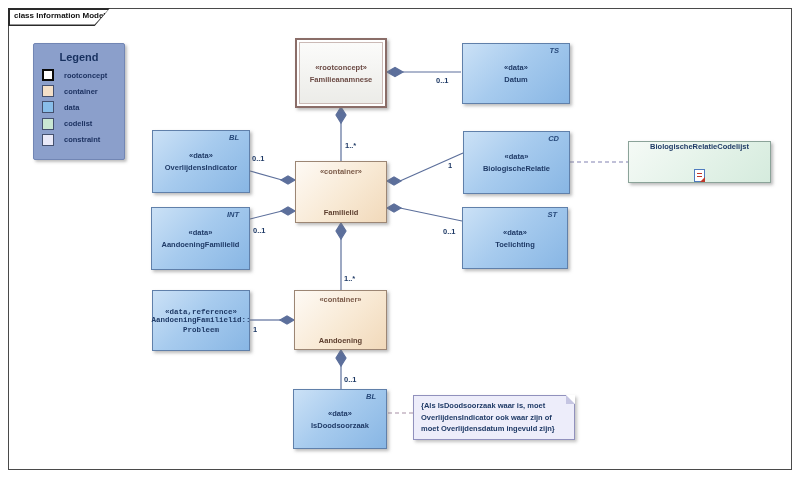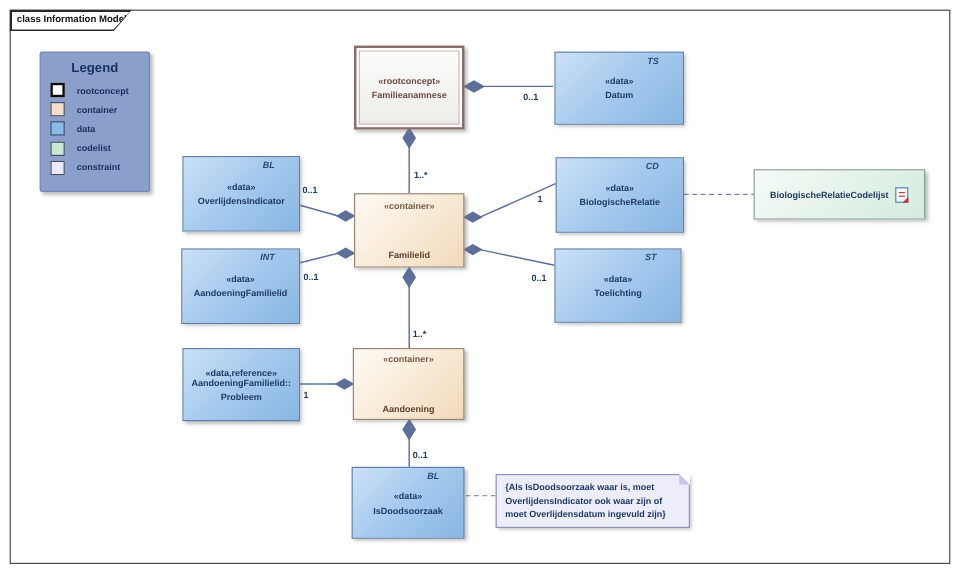--- a/index.html
+++ b/index.html
@@ -26,30 +26,30 @@
   .sw-data{background:#88bde9;border:1px solid #44506e;}
   .sw-codelist{background:#c9e7d3;border:1px solid #44506e;}
   .sw-constraint{background:#e9e9f8;border:1px solid #44506e;}
   .legend-label{font-size:7.5px;font-weight:bold;color:#1a2f5e;}
 
   
   .node{position:absolute;box-sizing:border-box;display:flex;flex-direction:column;align-items:center;
     justify-content:center;text-align:center;z-index:3;box-shadow:2px 2px 3px rgba(120,120,120,.5);}
   .stereo{font-size:7.5px;font-weight:bold;}
   .nname{font-size:7.5px;font-weight:bold;margin-top:3px;}
-  .typecode{position:absolute;top:2px;right:20px;font-size:7.5px;font-style:italic;font-weight:bold;color:#27497a;}
+  .typecode{position:absolute;top:2px;right:10px;font-size:7.5px;font-style:italic;font-weight:bold;color:#27497a;}
 
   .data-node{background:linear-gradient(135deg,#cbe1f6 0%,#a7cbee 45%,#88b6e4 100%);border:1px solid #6080aa;color:#1f3a66;}
   .container-node{background:linear-gradient(135deg,#fefaf5 0%,#f8e9d4 55%,#f1d9ba 100%);border:1px solid #9c8674;justify-content:center;}
   .container-node .stereo{color:#7a5a48;}
   .container-node .nname{color:#5e4030;margin-top:32px;}
   .root-node{background:linear-gradient(180deg,#fcfcfb 0%,#ebebe7 100%);border:2px solid #8a6d68;
     box-shadow:inset 0 0 0 2px #ffffff, inset 0 0 0 3px #cbbab6, 2px 2px 3px rgba(120,120,120,.5);color:#6b4a44;}
   .codelist-node{background:linear-gradient(135deg,#f5faf6 0%,#e3f2e8 55%,#d5ebdd 100%);border:1px solid #8ba399;
-    flex-direction:row;gap:6px;color:#1f3a66;}
+    flex-direction:column;gap:6px;color:#1f3a66;justify-content:space-between;}
   .codelist-node .nname{margin-top:0;}
 
   
   .note{position:absolute;left:413px;top:395px;width:162px;height:45px;background:#ededfa;border:1px solid #9191bd;
     box-sizing:border-box;z-index:3;box-shadow:2px 2px 3px rgba(120,120,120,.45);}
   .note-text{display:block;padding:4px 14px 20px 7px;font-size:7.5px;line-height:1.55;color:#1f3a66;font-weight:bold;}
   .fold{position:absolute;top:-1px;right:-1px;width:0;height:0;
     border-left:9px solid #c5c5e2;border-top:9px solid #ffffff;}
   .fold::after{content:"";position:absolute;left:-10px;top:-9px;width:0;height:0;border-left:9px solid transparent;border-top:0;}
 
@@ -178,21 +178,21 @@
     <span class="stereo">«data»</span>
     <span class="nname">AandoeningFamilielid</span>
   </div>
 
   <div class="node data-node" style="left:462px;top:207px;width:106px;height:62px;">
     <span class="typecode">ST</span>
     <span class="stereo">«data»</span>
     <span class="nname">Toelichting</span>
   </div>
 
-  <div class="node data-node" style="left:152px;top:290px;width:98px;height:61px;">
+  <div class="node data-node" style="left:152px;top:290px;width:98px;height:61px;font-family:Liberation Mono, monospace;">
     <span class="stereo">«data,reference»</span>
     <span class="nname" style="margin-top:0;">AandoeningFamilielid::</span>
     <span class="nname" style="margin-top:2px;">Probleem</span>
   </div>
 
   <div class="node container-node" style="left:294px;top:290px;width:93px;height:60px;">
     <span class="stereo">«container»</span>
     <span class="nname">Aandoening</span>
   </div>
 

